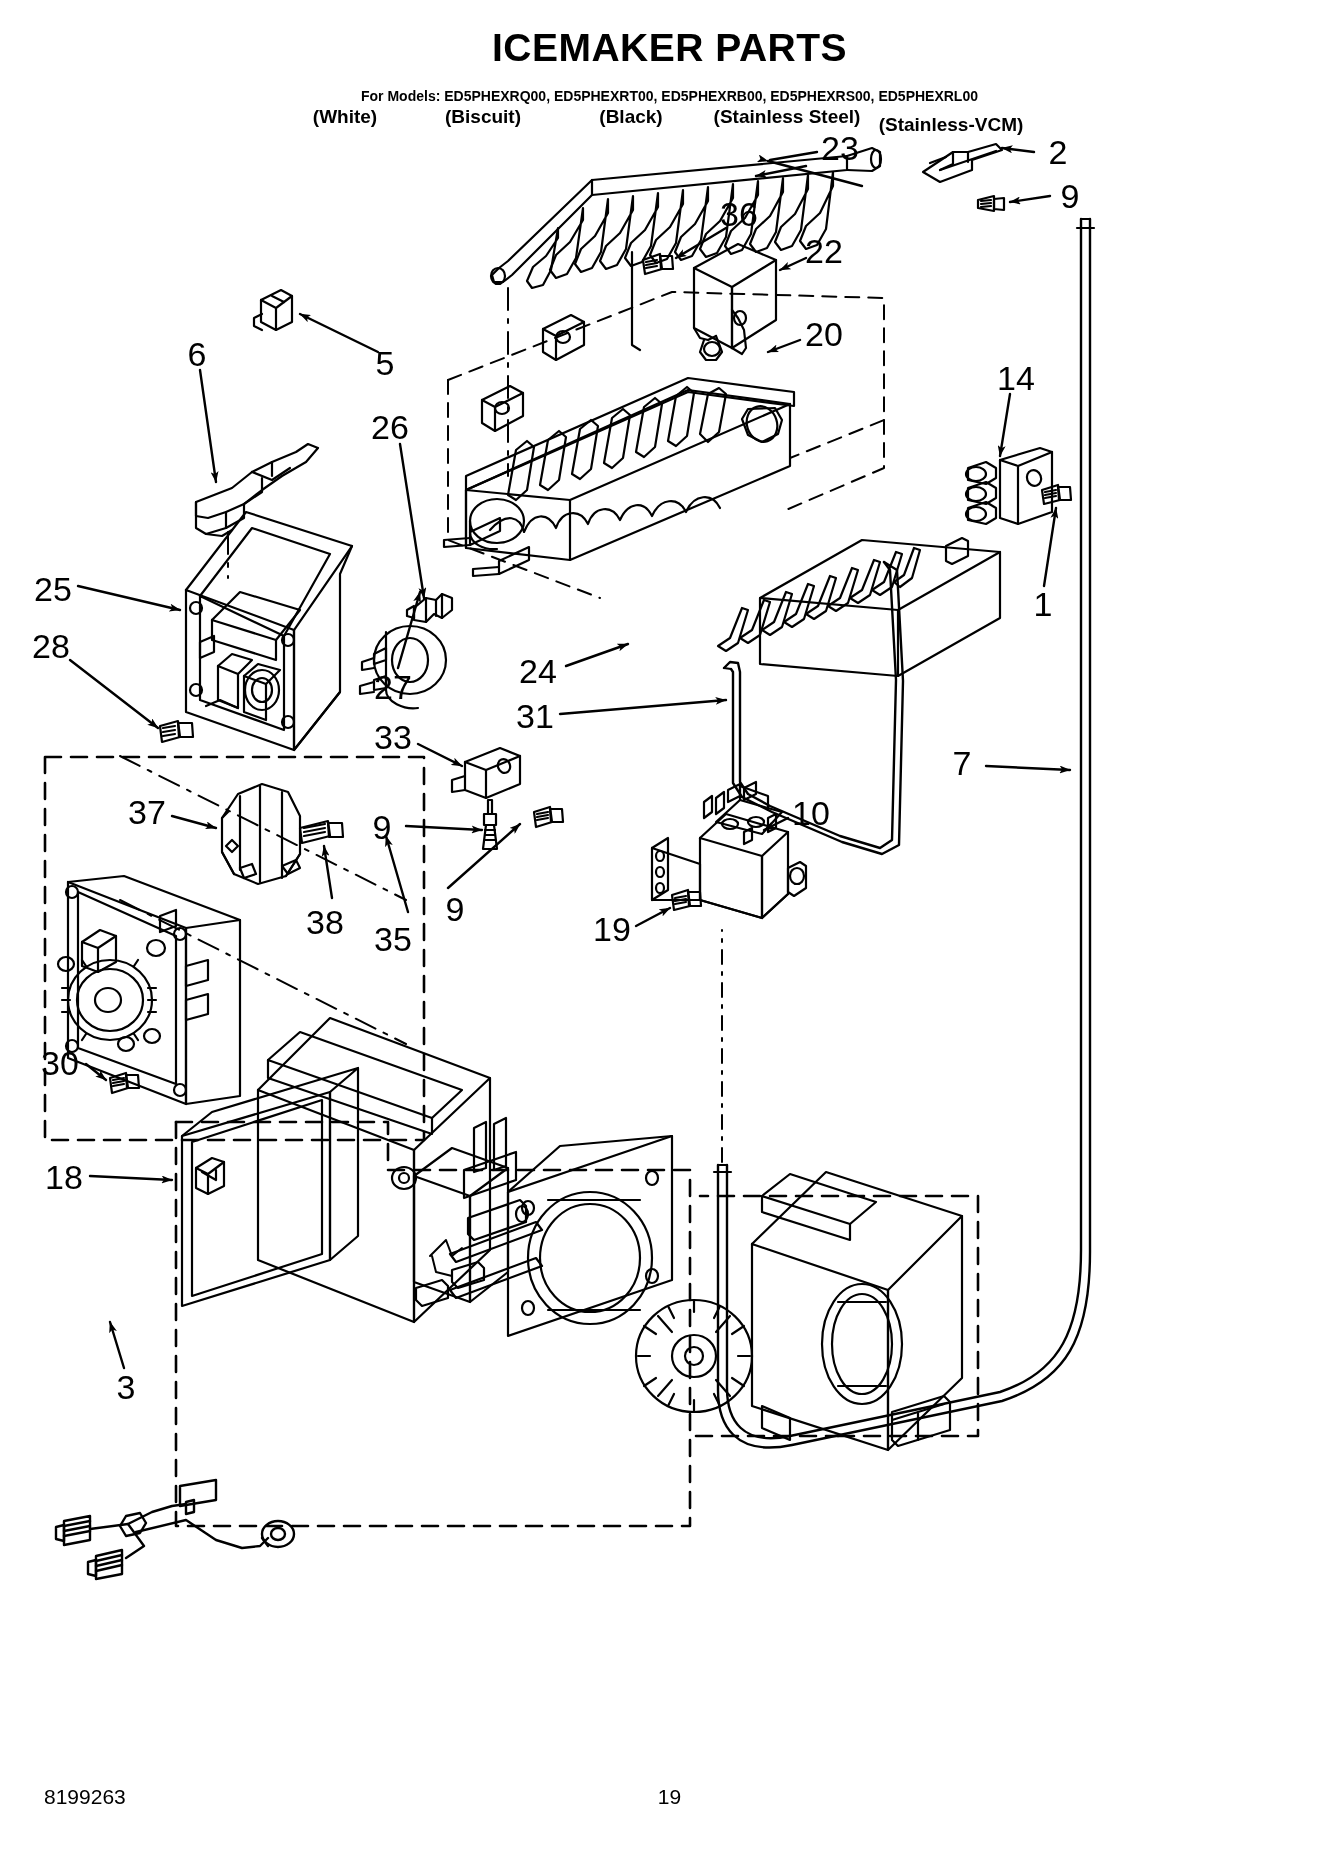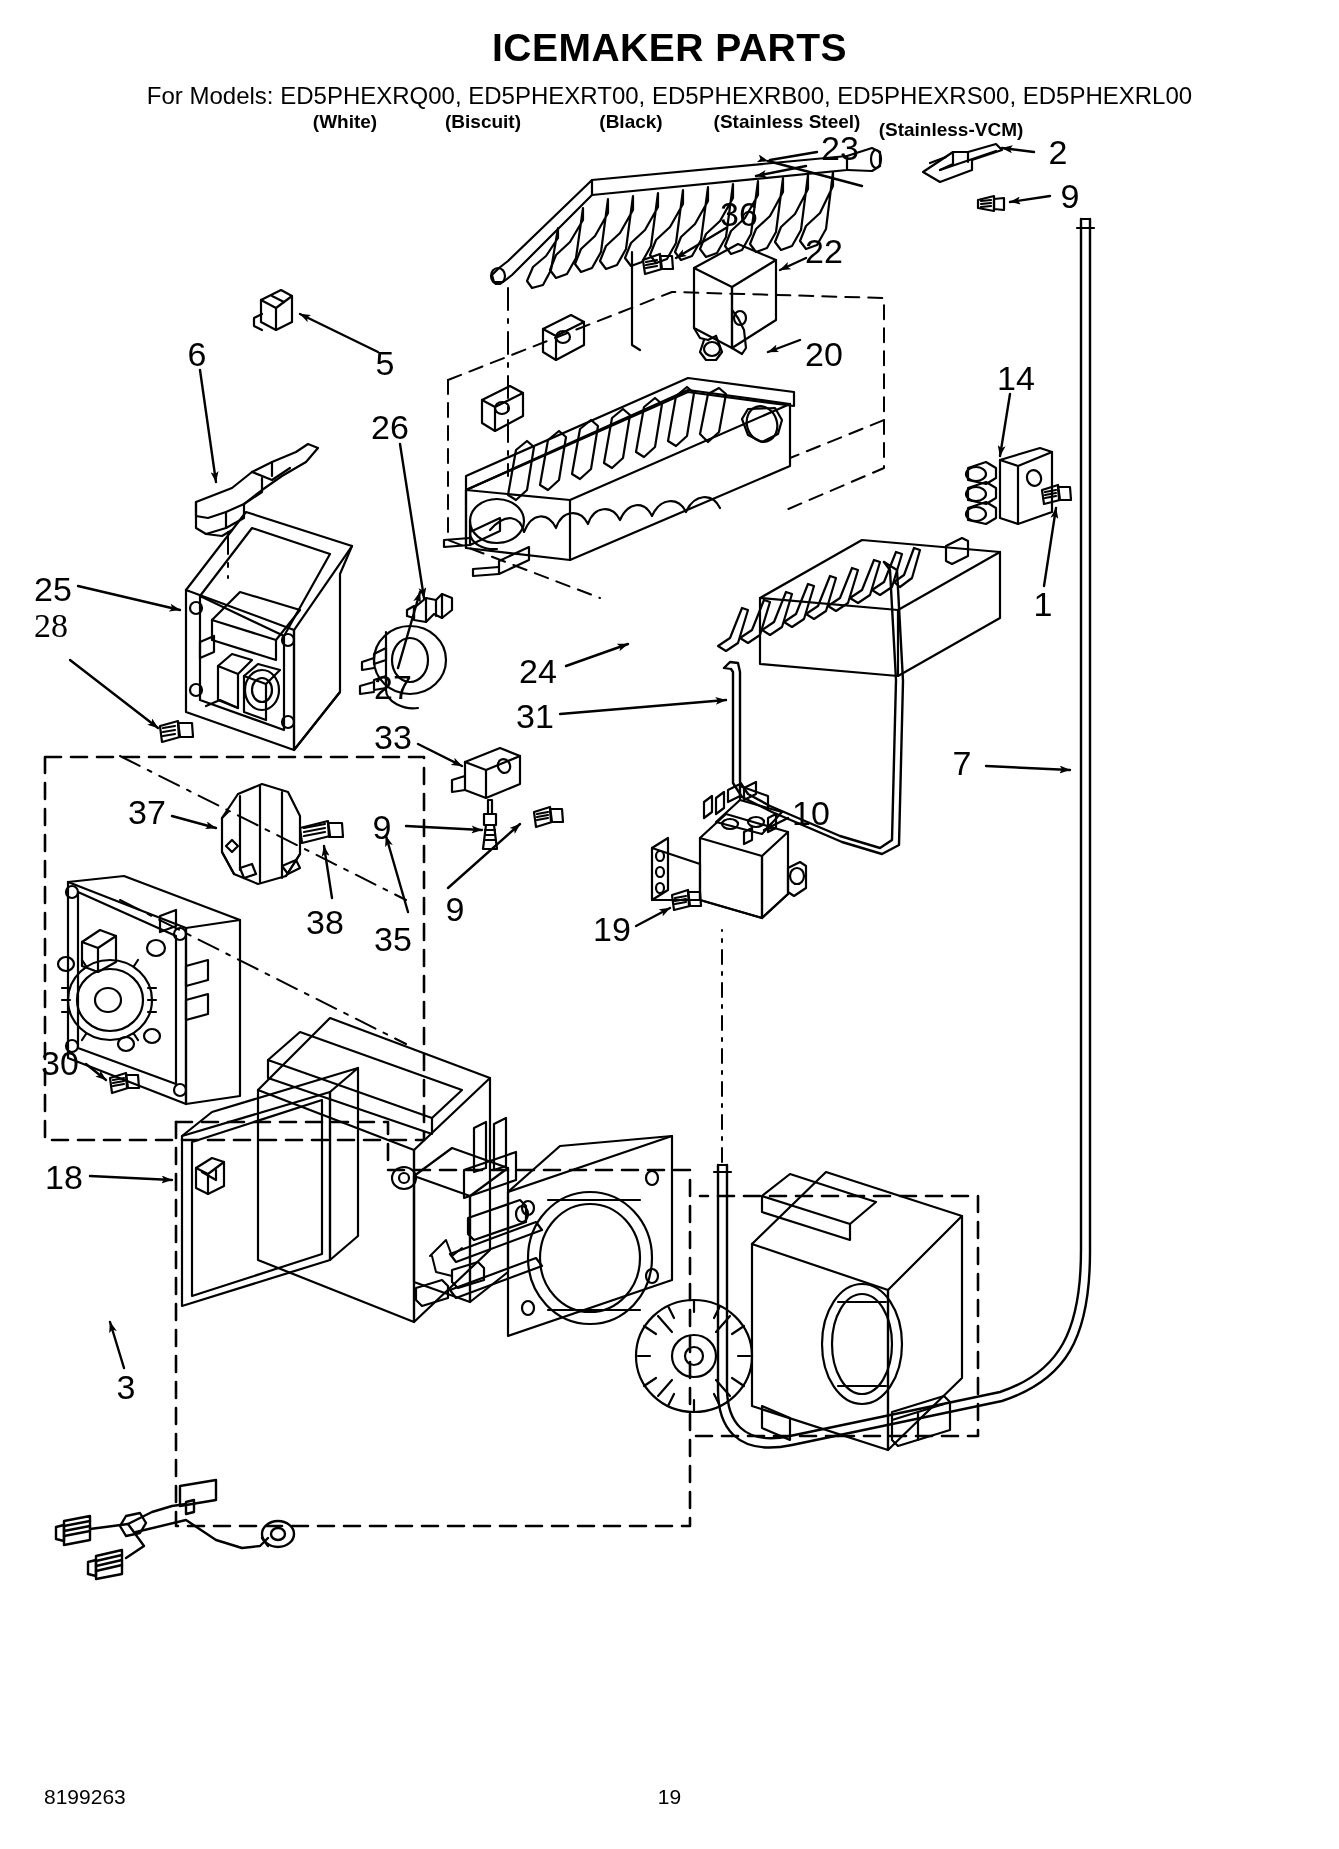--- a/index.html
+++ b/index.html
@@ -29,23 +29,23 @@
     text-align: center;
   }
   #doc-title {
     font-size: 39px;
     font-weight: bold;
     letter-spacing: 0.5px;
     line-height: 1.05;
     margin: 0;
   }
   #models-line {
-    font-size: 24px;
-    font-weight: normal;
-    margin-top: 14px;
+    font-size: 14px;
+    font-weight: bold;
+    margin-top: 20px;
     line-height: 1.1;
     white-space: nowrap;
   }
   #colors-row {
     position: relative;
     width: 1339px;
     height: 26px;
     margin-top: 2px;
   }
   #colors-row .color-label {
@@ -633,28 +633,28 @@
 
     </svg>
   </div>
 
   <div id="callouts">
       <div class="callout" style="left: 840px; top: 148px;">23</div>
       <div class="callout" style="left: 1058px; top: 152px;">2</div>
       <div class="callout" style="left: 1070px; top: 196px;">9</div>
       <div class="callout" style="left: 739px; top: 214px; text-align: center;">36</div>
       <div class="callout" style="left: 824px; top: 251px;">22</div>
-      <div class="callout" style="left: 824px; top: 354px;">20</div>
+      <div class="callout" style="left: 824px; top: 334px;">20</div>
       <div class="callout" style="left: 385px; top: 363px;">5</div>
       <div class="callout" style="left: 197px; top: 354px;">6</div>
       <div class="callout" style="left: 1016px; top: 378px;">14</div>
       <div class="callout" style="left: 390px; top: 427px;">26</div>
       <div class="callout" style="left: 53px; top: 589px;">25</div>
       <div class="callout" style="left: 1043px; top: 604px;">1</div>
-      <div class="callout" style="left: 51px; top: 626px; font-family: Liberation Serif, serif;">28</div>
+      <div class="callout" style="left: 51px; top: 646px;">28</div>
       <div class="callout" style="left: 393px; top: 687px;">27</div>
       <div class="callout" style="left: 538px; top: 671px;">24</div>
       <div class="callout" style="left: 535px; top: 716px;">31</div>
       <div class="callout" style="left: 393px; top: 737px;">33</div>
       <div class="callout" style="left: 962px; top: 763px;">7</div>
       <div class="callout" style="left: 147px; top: 812px;">37</div>
       <div class="callout" style="left: 811px; top: 813px;">10</div>
       <div class="callout" style="left: 382px; top: 827px;">9</div>
       <div class="callout" style="left: 325px; top: 922px;">38</div>
       <div class="callout" style="left: 455px; top: 909px;">9</div>

